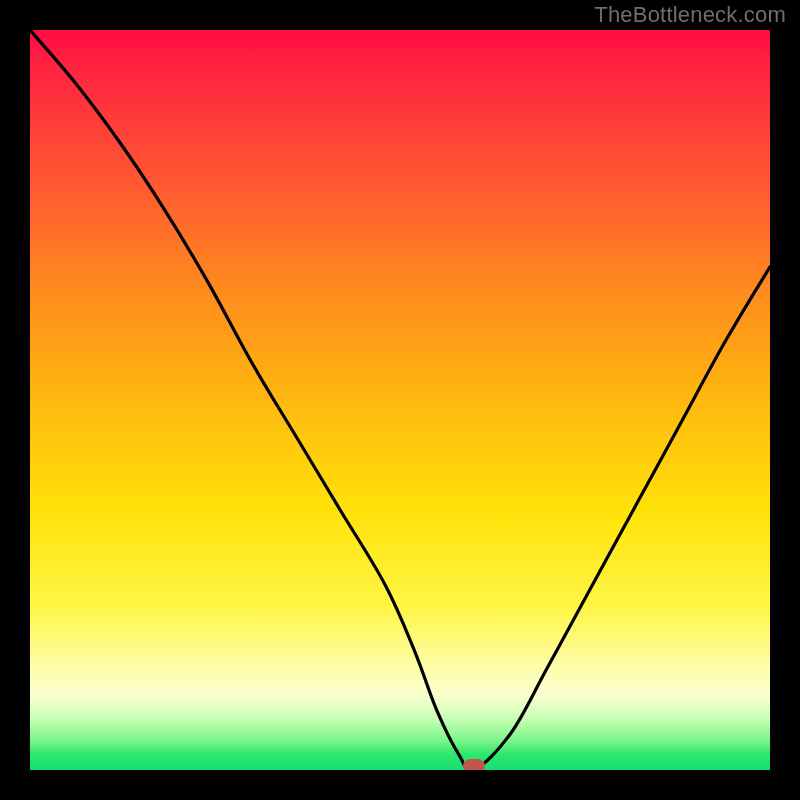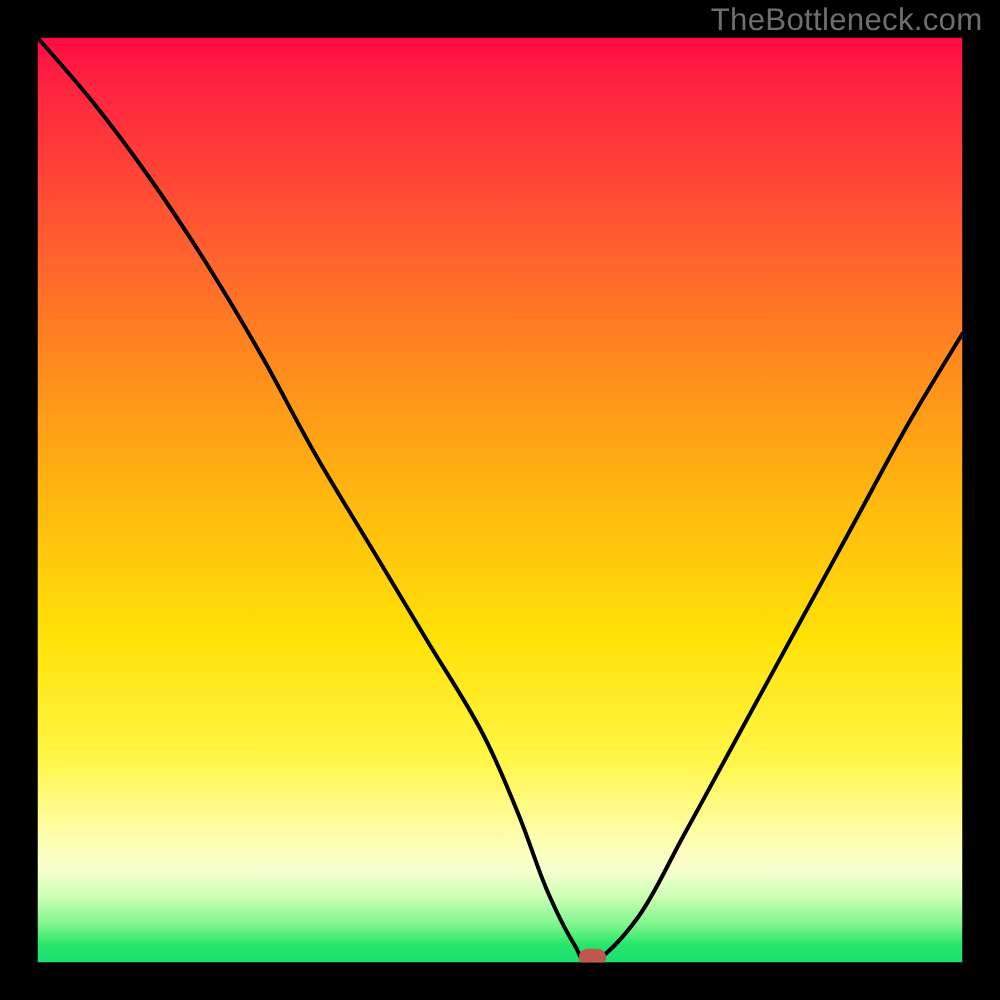--- a/index.html
+++ b/index.html
@@ -17,21 +17,21 @@
     left: 0;
     width: 800px;
     height: 800px;
     background: #000;
   }
   .watermark {
     position: absolute;
     top: 2px;
     right: 14px;
     color: #6e6e6e;
-    font-size: 25px;
+    font-size: 22px;
     font-weight: 500;
     letter-spacing: 0.2px;
     user-select: none;
   }
   .plot-area {
     position: absolute;
     left: 30px;
     top: 30px;
     width: 740px;
     height: 740px;

